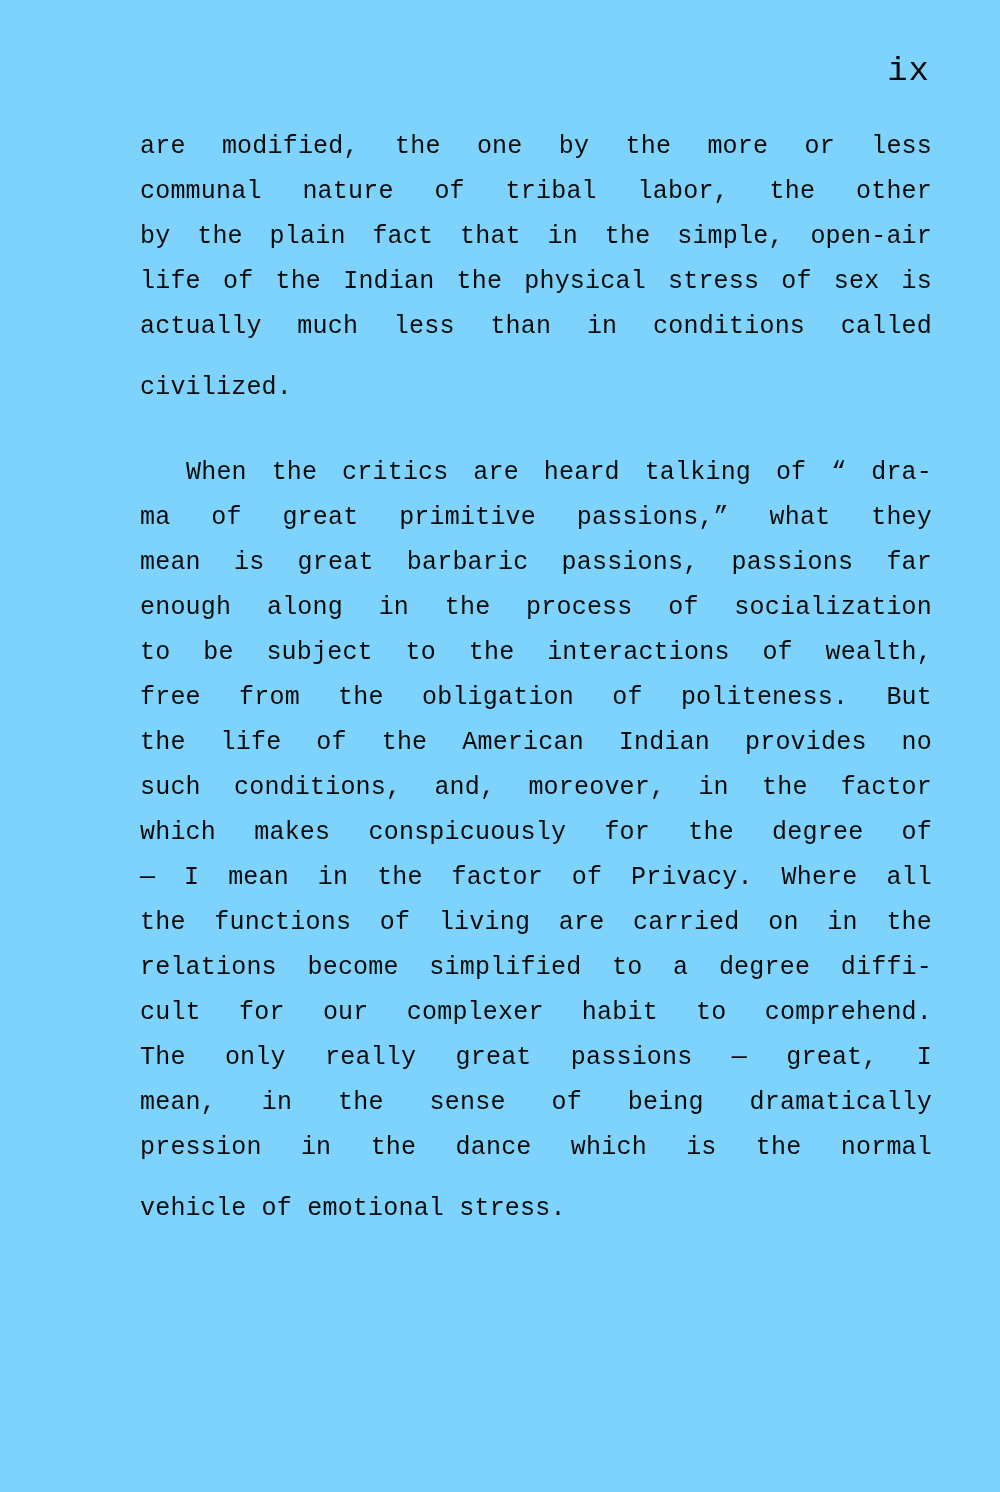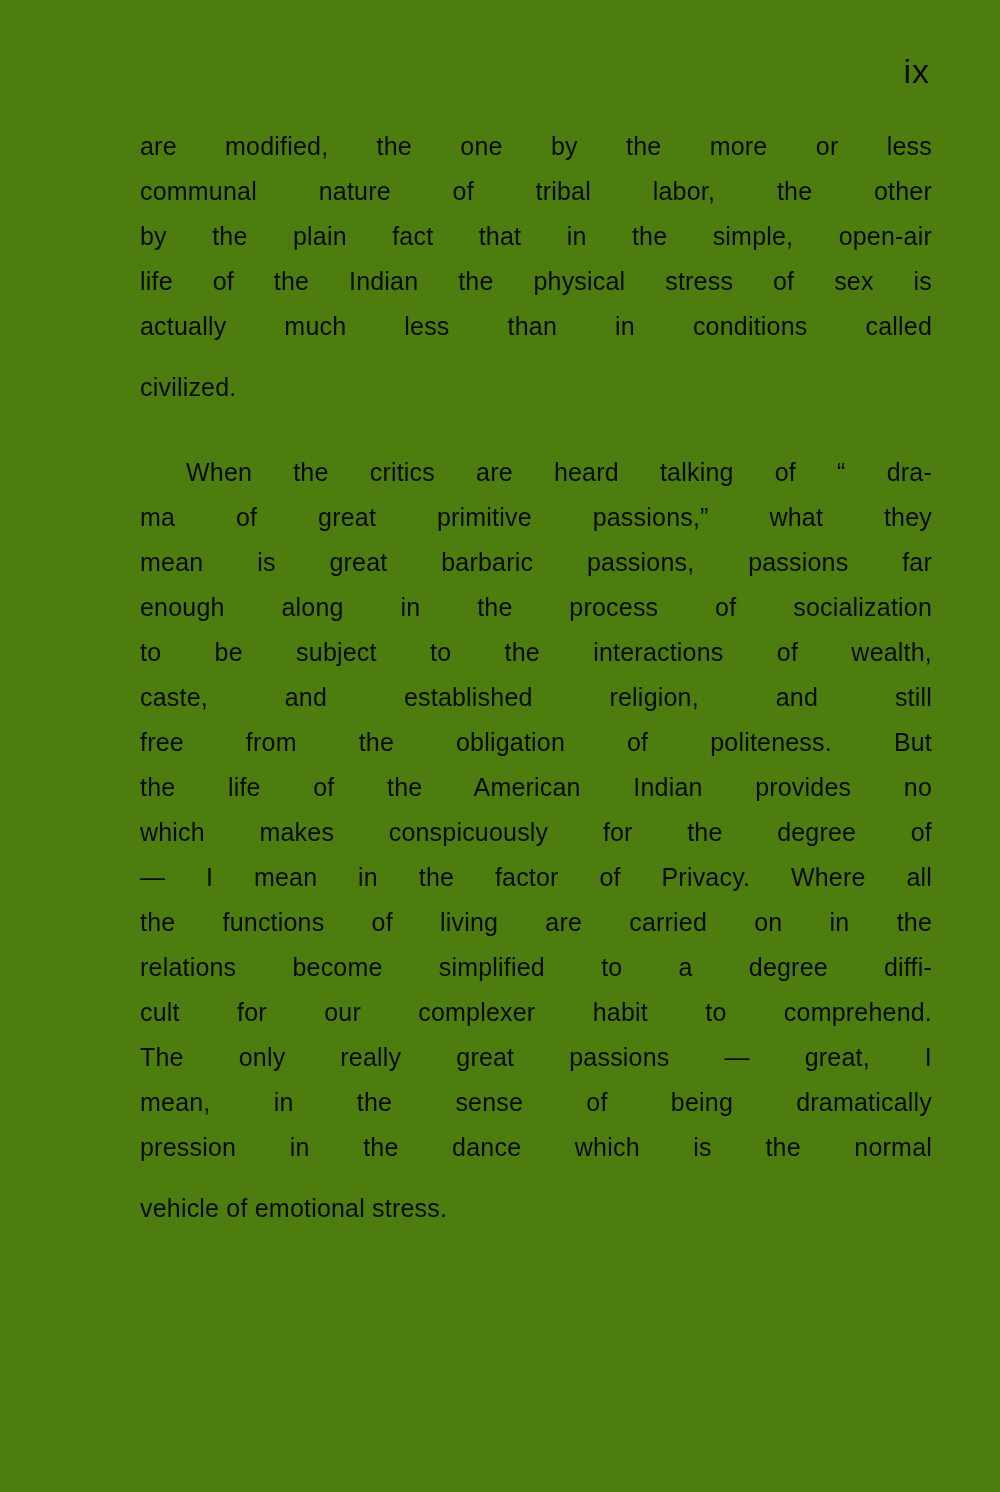--- a/index.html
+++ b/index.html
@@ -9,23 +9,23 @@
   body {
     width: 1000px;
     height: 1492px;
     background: #ffffff;
     position: relative;
     overflow: hidden;
   }
   .scan-page {
     position: absolute;
     inset: 0;
-    background: #4d7c0f;
+    background: #7dd3fc;
     color: #0b0b0b;
-    font-family: Liberation Sans, sans-serif;
+    font-family: Liberation Mono, monospace;
   }
   .page-number {
     position: absolute;
     top: 52px;
     left: 140px;
     width: 790px;
     text-align: right;
     font-size: 34px;
     letter-spacing: 1px;
   }
@@ -63,23 +63,23 @@
       <div class="text-line">communal nature of tribal labor, the other</div>
       <div class="text-line">by the plain fact that in the simple, open-air</div>
       <div class="text-line">life of the Indian the physical stress of sex is</div>
       <div class="text-line">actually much less than in conditions called</div>
       <div class="text-line last">civilized.</div>
       <div class="text-line indent">When the critics are heard talking of “ dra-</div>
       <div class="text-line">ma of great primitive passions,” what they</div>
       <div class="text-line">mean is great barbaric passions, passions far</div>
       <div class="text-line">enough along in the process of socialization</div>
       <div class="text-line">to be subject to the interactions of wealth,</div>
-      <div class="text-line">caste, and established religion, and still</div>
       <div class="text-line">free from the obligation of politeness. But</div>
       <div class="text-line">the life of the American Indian provides no</div>
+      <div class="text-line">such conditions, and, moreover, in the factor</div>
       <div class="text-line">which makes conspicuously for the degree of</div>
       <div class="text-line">— I mean in the factor of Privacy. Where all</div>
       <div class="text-line">the functions of living are carried on in the</div>
       <div class="text-line">relations become simplified to a degree diffi-</div>
       <div class="text-line">cult for our complexer habit to comprehend.</div>
       <div class="text-line">The only really great passions — great, I</div>
       <div class="text-line">mean, in the sense of being dramatically</div>
       <div class="text-line">pression in the dance which is the normal</div>
       <div class="text-line last">vehicle of emotional stress.</div>
     </div>

